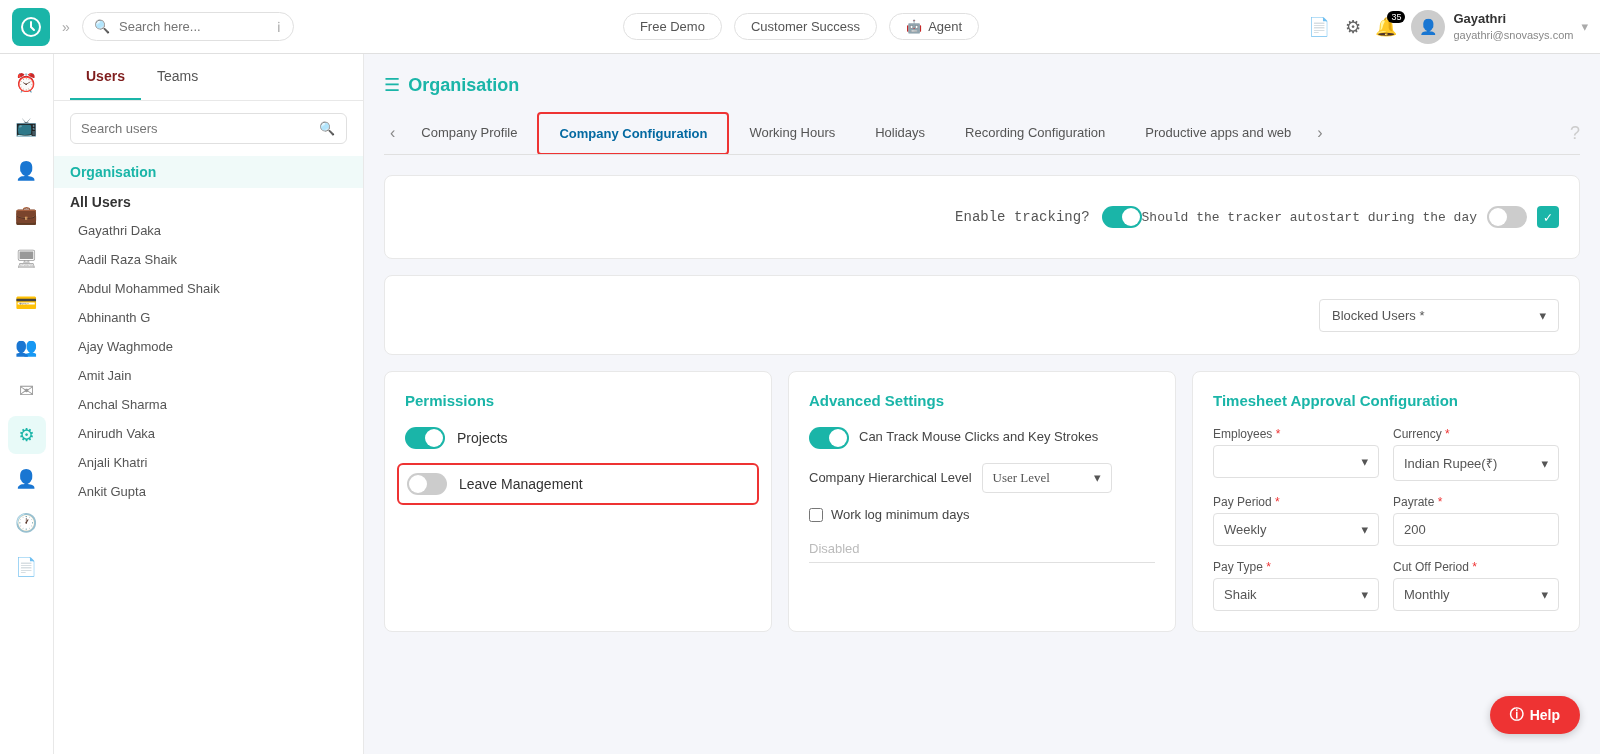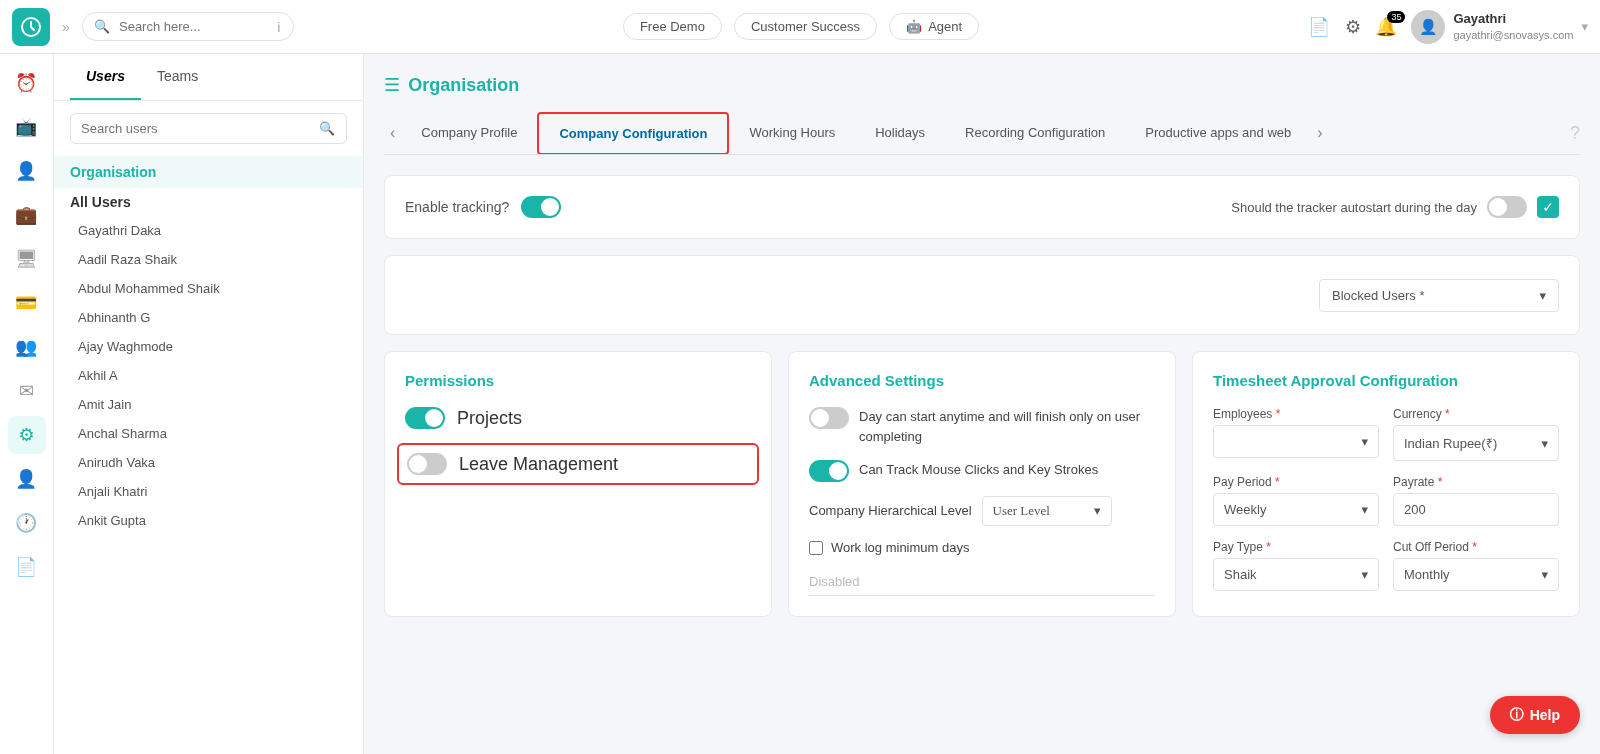--- a/index.html
+++ b/index.html
@@ -57,21 +57,21 @@
 
     
     .left-panel {
       position: fixed; top: 54px; left: 54px; bottom: 0; width: 310px;
       background: #fff; border-right: 1px solid #e8e8e8; overflow-y: auto; z-index: 80;
     }
     .left-panel-tabs { display: flex; border-bottom: 1px solid #e8e8e8; padding: 0 16px; }
     .left-tab {
       padding: 14px 16px; font-size: 14px; cursor: pointer; color: #555; border-bottom: 2px solid transparent;
     }
-    .left-tab.active { color: #000000; border-bottom-color: #1ab5a8; font-weight: 600; font-style: italic; }
+    .left-tab.active { color: #7f1d1d; border-bottom-color: #1ab5a8; font-weight: 600; }
     .search-users {
       margin: 12px 16px; display: flex; align-items: center;
       border: 1px solid #e0e0e0; border-radius: 6px; padding: 7px 10px; gap: 8px;
     }
     .search-users input { border: none; outline: none; font-size: 13px; color: #999; flex: 1; }
     .org-label {
       padding: 8px 16px; font-size: 14px; font-weight: 600; color: #1ab5a8; cursor: pointer; background: #f0faf9;
     }
     .all-users-label { padding: 6px 16px; font-size: 14px; font-weight: 600; color: #333; }
     .user-list-item { padding: 7px 24px; font-size: 13px; color: #555; cursor: pointer; }
@@ -91,22 +91,22 @@
     .tab-arrow { padding: 0 6px; cursor: pointer; color: #888; font-size: 16px; }
     .tab-item {
       padding: 12px 20px; font-size: 13px; color: #555; cursor: pointer; white-space: nowrap;
       border-bottom: 2px solid transparent; position: relative;
     }
     .tab-item.active-box { border: 2px solid #e33; border-radius: 4px; color: #0369a1; font-weight: 600; margin-bottom: -1px; }
     .help-icon { margin-left: auto; font-size: 18px; color: #ccc; cursor: pointer; }
 
     
     .top-settings {
-      background: #fff; border: 1px solid #e8e8e8; border-radius: 8px; padding: 20px 20px;
-      display: flex; align-items: center; justify-content: space-between; margin-bottom: 16px;
+      background: #fff; border: 1px solid #e8e8e8; border-radius: 8px; padding: 30px 20px;
+      display: flex; align-items: center; justify-content: flex-end; margin-bottom: 16px; font-family: Liberation Mono, monospace;
     }
     .tracking-row { display: flex; align-items: center; gap: 12px; }
     .tracking-label { font-size: 14px; color: #555; }
     .toggle { display: flex; align-items: center; }
     .toggle-switch {
       width: 40px; height: 22px; border-radius: 11px; position: relative; cursor: pointer;
     }
     .toggle-switch.on { background: #1ab5a8; }
     .toggle-switch.off { background: #ccc; }
     .toggle-switch::after {
@@ -131,21 +131,21 @@
     
     .cards-row { display: flex; gap: 16px; flex-wrap: wrap; }
     .card {
       background: #fff; border: 1px solid #e8e8e8; border-radius: 8px; padding: 20px;
       flex: 1; min-width: 240px;
     }
     .card-title { font-size: 15px; font-weight: 600; color: #1ab5a8; margin-bottom: 18px; }
 
     
     .perm-row { display: flex; align-items: center; gap: 12px; margin-bottom: 14px; }
-    .perm-label { font-size: 18px; color: #333; text-align: right; }
+    .perm-label { font-size: 14px; color: #333; text-align: right; }
     .perm-row.boxed { border: 2px solid #e33; border-radius: 6px; padding: 8px; margin: 0 -8px 14px; }
 
     
     .adv-row { display: flex; align-items: flex-start; gap: 10px; margin-bottom: 14px; }
     .adv-label { font-size: 13px; color: #444; line-height: 1.5; }
     .adv-select-row { display: flex; align-items: center; gap: 10px; margin-top: 10px; }
     .adv-select {
       border: 1px solid #e0e0e0; border-radius: 4px; padding: 6px 10px; font-size: 13px; color: #555;
       min-width: 130px; cursor: pointer; display: flex; align-items: center; justify-content: space-between; font-family: Liberation Serif, serif;
     }
@@ -239,21 +239,20 @@
     <span style="color:#aaa;">🔍</span>
   </div>
   <div class="org-label">Organisation</div>
   <div class="all-users-label">All Users</div>
   <div>
     <div class="user-list-item">Gayathri Daka</div>
     <div class="user-list-item">Aadil Raza Shaik</div>
     <div class="user-list-item">Abdul Mohammed Shaik</div>
     <div class="user-list-item">Abhinanth G</div>
     <div class="user-list-item">Ajay Waghmode</div>
-    <div class="user-list-item">Akhil A</div>
     <div class="user-list-item">Amit Jain</div>
     <div class="user-list-item">Anchal Sharma</div>
     <div class="user-list-item">Anirudh Vaka</div>
     <div class="user-list-item">Anjali Khatri</div>
     <div class="user-list-item">Ankit Gupta</div>
   </div>
 </div>
 
 <div class="main-content">
 
@@ -309,24 +308,20 @@
       </div>
       <div class="perm-row boxed" style="border:2px solid #e33;border-radius:6px;padding:8px;">
         <div class="toggle-switch off"></div>
         <span class="perm-label">Leave Management</span>
       </div>
     </div>
 
     <div class="card">
       <div class="card-title">Advanced Settings</div>
       <div class="adv-row">
-        <div class="toggle-switch off" style="flex-shrink:0;"></div>
-        <span class="adv-label">Day can start anytime and will finish only on user completing</span>
-      </div>
-      <div class="adv-row">
         <div class="toggle-switch on" style="flex-shrink:0;"></div>
         <span class="adv-label">Can Track Mouse Clicks and Key Strokes</span>
       </div>
       <div class="adv-select-row">
         <span class="adv-label">Company Hierarchical Level</span>
         <div class="adv-select">
           <span>User Level</span>
           <span>▾</span>
         </div>
       </div>

